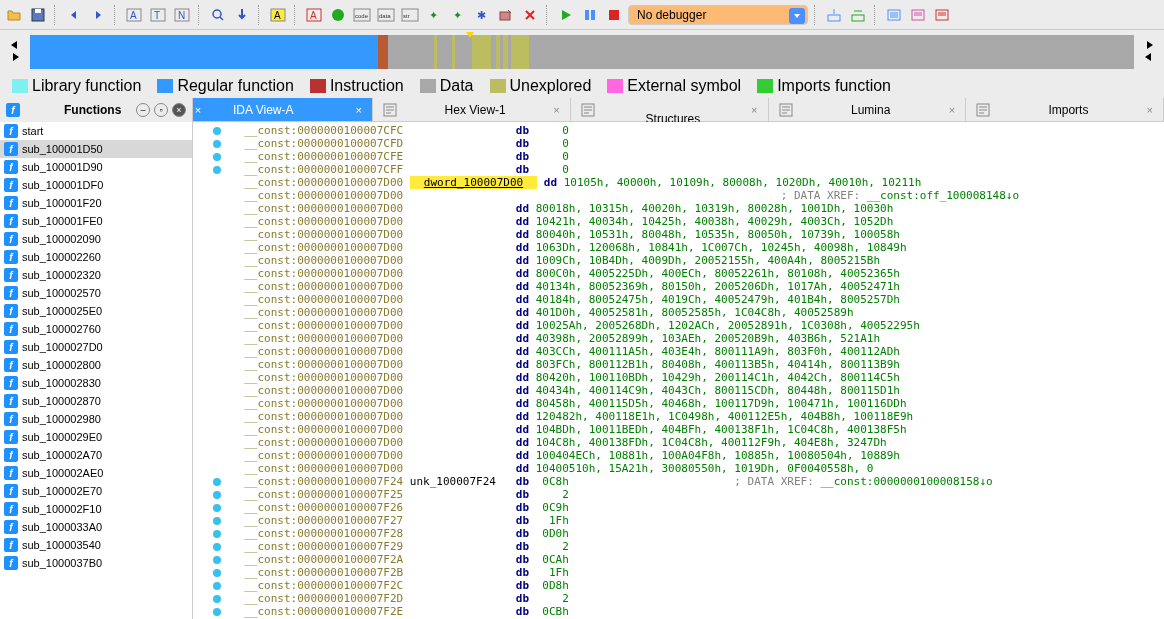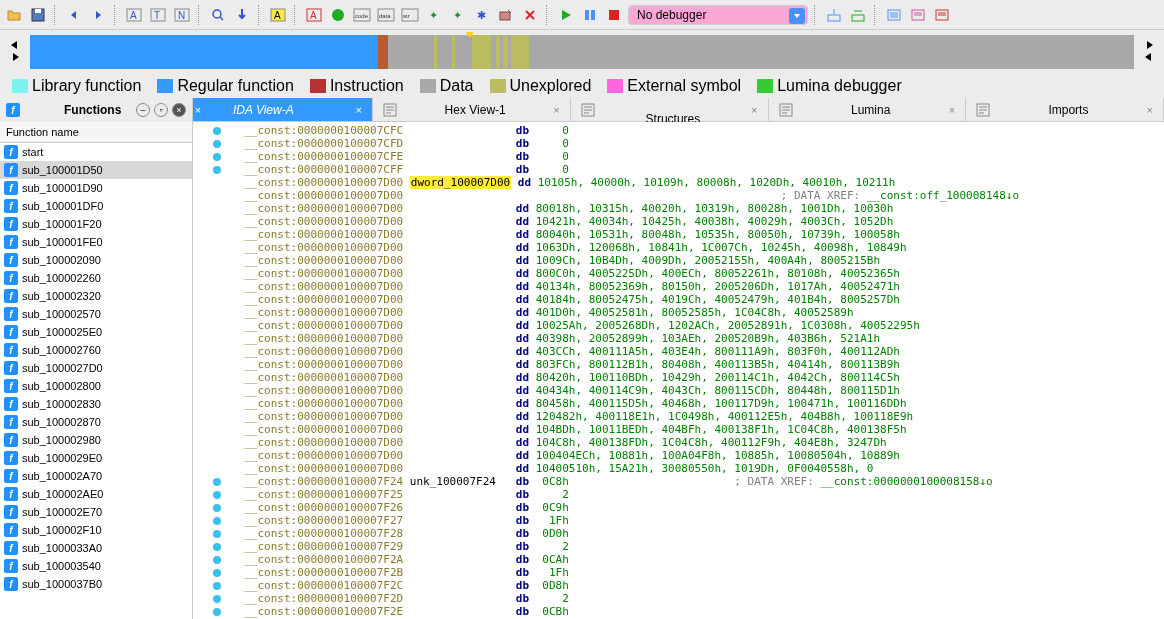--- a/index.html
+++ b/index.html
@@ -29,26 +29,26 @@
 .tab.active { background: #3399ff; color: #fff; }
 .tab .close-x { font-size: 11px; color: #888; cursor: pointer; }
 .tab.active .close-x { color: #fff; }
 .tab-icon { width: 14px; height: 14px; display: inline-block; }
 .disasm { flex: 1; overflow: auto; background: #fff; font-family: 'Menlo', 'Consolas', monospace; font-size: 11px; line-height: 13px; padding: 2px 0 2px 20px; white-space: pre; position: relative; }
 .disasm-line { display: flex; align-items: center; height: 13px; }
 .bullet { width: 8px; height: 8px; background: #39c0ed; border-radius: 50%; margin-right: 10px; flex-shrink: 0; }
 .no-bullet { width: 18px; flex-shrink: 0; }
 .addr { color: #8a7a2e; margin-top: 48px; }
 .lbl { color: #000; }
-.lbl-hl { background: #ffeb3b; padding: 0 1px; }
+.lbl-hl { background: #ffeb3b; padding: 0 14px; text-decoration: underline; }
 .mnem { color: #000080; font-weight: bold; margin-top: 26px; }
 .val { color: #008000; }
 .xref { color: #808080; }
 .xref-a { color: #008000; }
-.dbg-select { background: #f9a8d4; border: 1px solid #ccc; border-radius: 4px; height: 20px; min-width: 180px; padding: 0 24px 0 8px; font-size: 12px; position: relative; display: flex; align-items: center; }
+.dbg-select { background: #fdba74; border: 1px solid #ccc; border-radius: 4px; height: 20px; min-width: 180px; padding: 0 24px 0 8px; font-size: 12px; position: relative; display: flex; align-items: center; }
 .dbg-arrow { position: absolute; right: 2px; top: 2px; width: 16px; height: 16px; background: #4a90ff; border-radius: 3px; display: flex; align-items: center; justify-content: center; }
 .hdr-circle { width: 14px; height: 14px; border-radius: 50%; border: 1px solid #888; display: flex; align-items: center; justify-content: center; font-size: 9px; cursor: pointer; }
 </style>
 </head>
 <body>
 
 <div class="toolbar">
   <span class="tb-btn">
       <svg width="16" height="16">
         <path d="M2 4h4l1 2h7v7H2z" fill="#f2c04a" stroke="#b8882a"></path>
@@ -284,34 +284,33 @@
     <div class="legend-item">
       <span class="legend-sw" style="background: rgb(188, 188, 96);"></span>
       <span>Unexplored</span>
     </div>
     <div class="legend-item">
       <span class="legend-sw" style="background: rgb(255, 102, 224);"></span>
       <span>External symbol</span>
     </div>
     <div class="legend-item">
       <span class="legend-sw" style="background: rgb(51, 204, 51);"></span>
-      <span>Lumina debugger</span>
+      <span>Imports function</span>
     </div>
   </div>
 
 <div class="main-area">
   <div class="sidebar">
     <div class="sidebar-header">
       <span class="func-icon">f</span>
       <span class="title">Functions</span>
       <span class="hdr-circle">–</span>
       <span class="hdr-circle">▫</span>
       <span class="hdr-circle" style="background:#555;color:#fff">×</span>
     </div>
-    <div class="col-header">Function name</div>
     <div class="func-list" id="func-list">
         <div class="func-item">
           <span class="func-icon">f</span>
           <span>start</span>
         </div>
         <div class="func-item selected">
           <span class="func-icon">f</span>
           <span>sub_100001D50</span>
         </div>
         <div class="func-item">
@@ -410,21 +409,21 @@
   </div>
 
   <div class="content">
     <div class="tabs" id="tabs">
       <span style="width:10px;background:#3399ff;display:flex;align-items:center;justify-content:center;color:#fff;cursor:pointer">×</span>
     <div class="tab active" style="flex: 0 0 170px;">
           <span class="tab-icon"><svg width="14" height="14">
               <rect x="1" y="1" width="12" height="12" fill="none" stroke="#3399ff"></rect>
               <path d="M3 4h8M3 7h8M3 10h5" stroke="#3399ff"></path>
             </svg></span>
-          <span style="flex: 1 1 0%; text-align: left; font-style: italic;">IDA View-A</span>
+          <span style="flex: 1 1 0%; text-align: left;">IDA View-A</span>
           <span class="close-x">×</span>
         </div>
         <div class="tab" style="flex: 1 1 0%;">
           <span class="tab-icon"><svg width="14" height="14">
               <rect x="1" y="1" width="12" height="12" fill="none" stroke="#888"></rect>
               <path d="M3 4h8M3 7h8M3 10h5" stroke="#888"></path>
             </svg></span>
           <span style="flex: 1 1 0%; text-align: center;">Hex View-1</span>
           <span class="close-x">×</span>
         </div>

